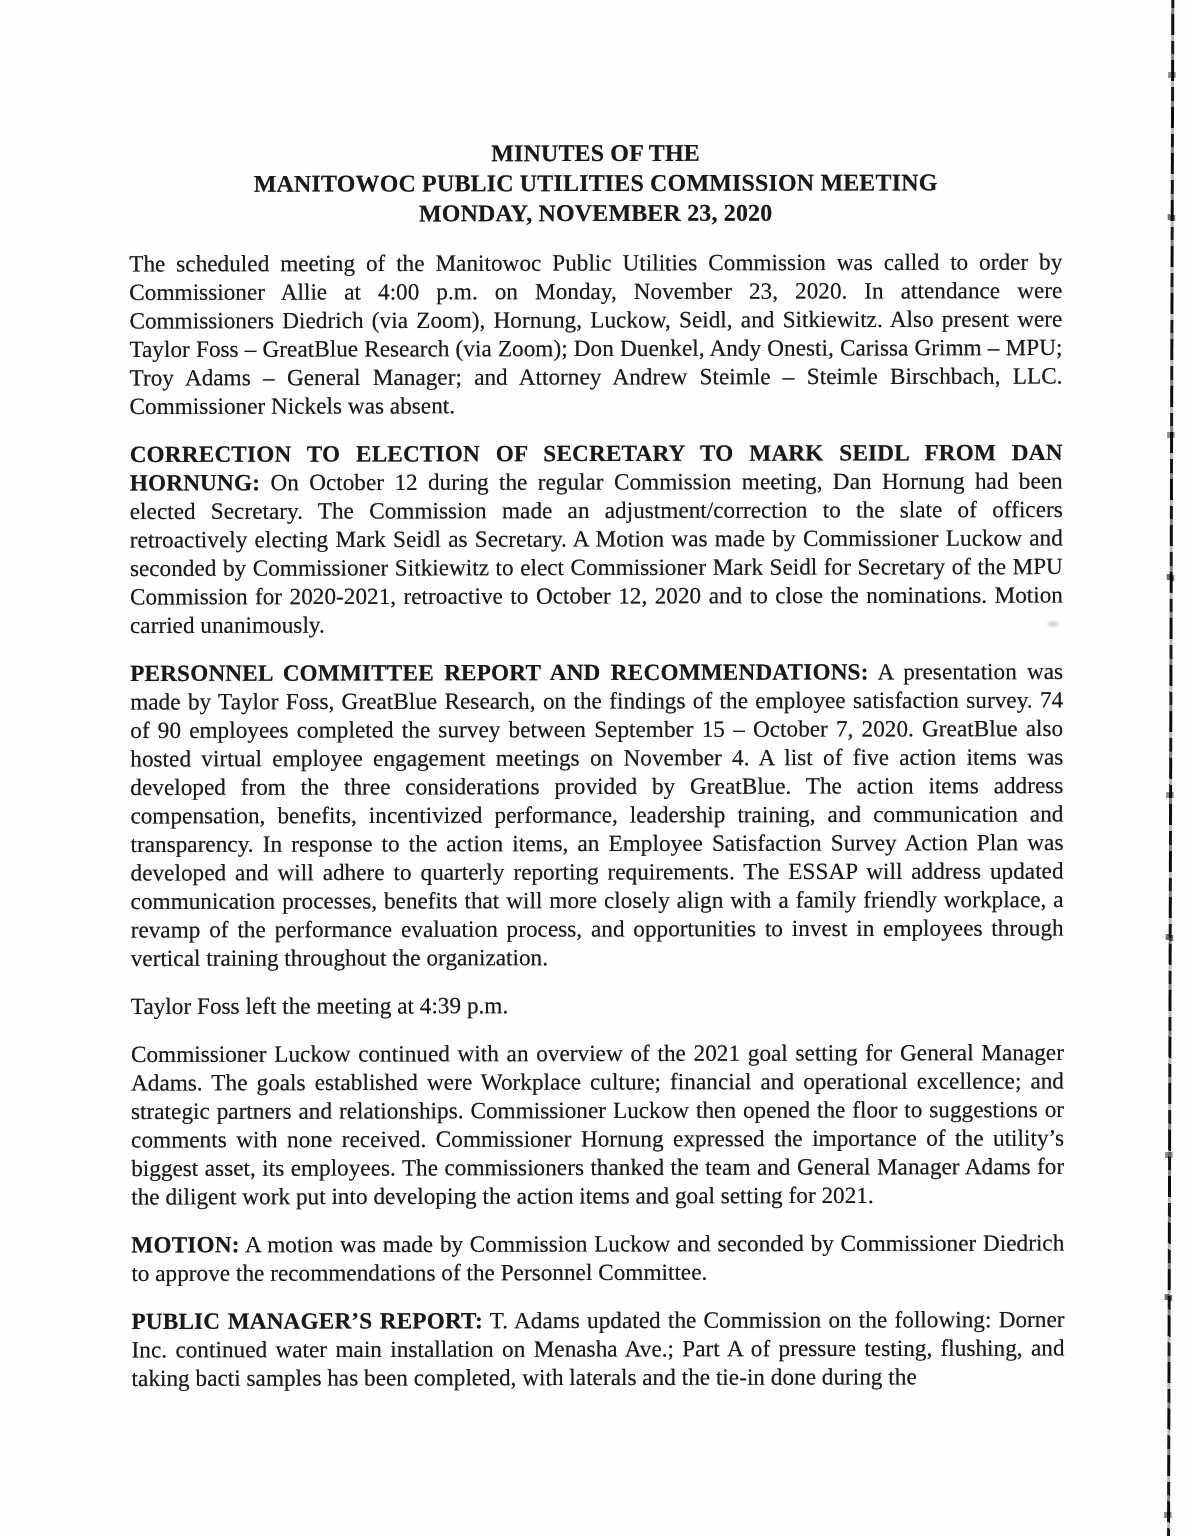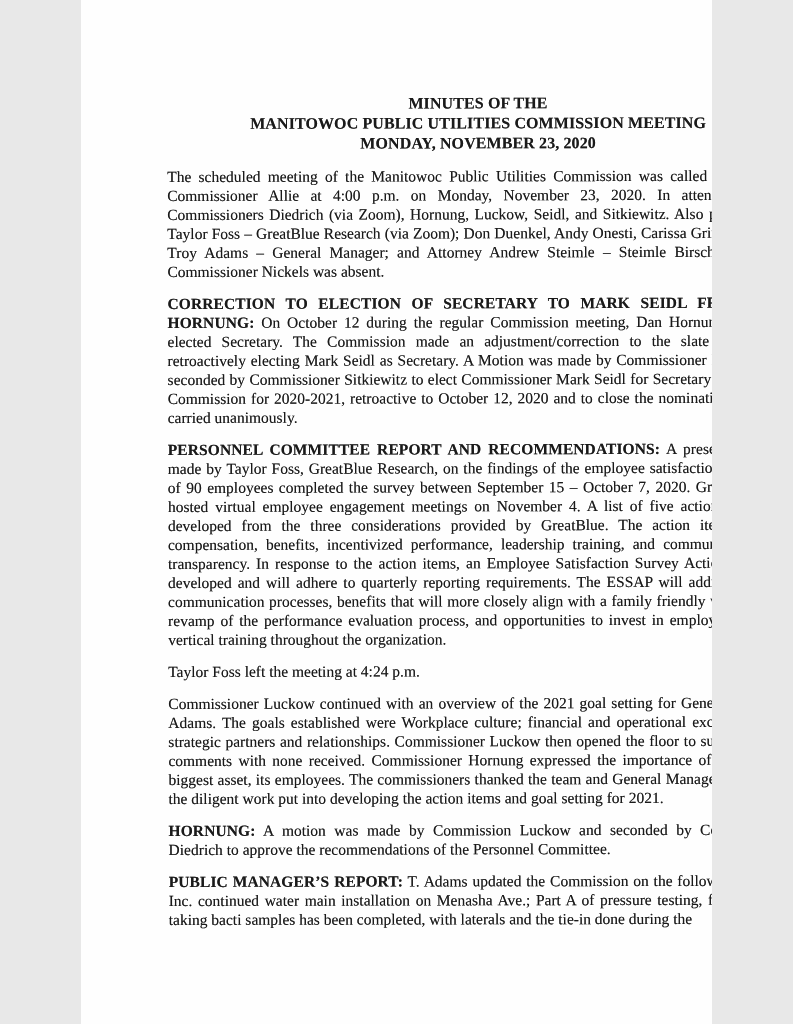--- a/index.html
+++ b/index.html
@@ -2,21 +2,21 @@
 <html><head>
 <meta charset="utf-8">
 <style>
   html, body {
     margin: 0;
     padding: 0;
     background: #e8e8e8;
   }
   .page {
     position: relative;
-    width: 631px;
+    width: 793px;
     height: 1024px;
     margin: 0 auto;
     background: #fefefe;
     overflow: hidden;
     font-family: "Liberation Serif", serif;
     color: #1a1a1a;
     text-decoration: underline;
   }
   .content {
     position: absolute;
@@ -102,25 +102,25 @@
       <span class="title-line">MANITOWOC PUBLIC UTILITIES COMMISSION MEETING</span>
       <span class="title-line">MONDAY, NOVEMBER 23, 2020</span>
     </h1>
 
     <p class="para"><span class="para-text">The scheduled meeting of the Manitowoc Public Utilities Commission was called to order by Commissioner Allie at 4:00 p.m. on Monday, November 23, 2020. In attendance were Commissioners Diedrich (via Zoom), Hornung, Luckow, Seidl, and Sitkiewitz. Also present were Taylor Foss – GreatBlue Research (via Zoom); Don Duenkel, Andy Onesti, Carissa Grimm – MPU; Troy Adams – General Manager; and Attorney Andrew Steimle – Steimle Birschbach, LLC. Commissioner Nickels was absent.</span></p>
 
     <p class="para"><strong class="para-heading">CORRECTION TO ELECTION OF SECRETARY TO MARK SEIDL FROM DAN HORNUNG:</strong> <span class="para-text">On October 12 during the regular Commission meeting, Dan Hornung had been elected Secretary. The Commission made an adjustment/correction to the slate of officers retroactively electing Mark Seidl as Secretary. A Motion was made by Commissioner Luckow and seconded by Commissioner Sitkiewitz to elect Commissioner Mark Seidl for Secretary of the MPU Commission for 2020-2021, retroactive to October 12, 2020 and to close the nominations.  Motion carried unanimously.</span></p>
 
     <p class="para"><strong class="para-heading">PERSONNEL COMMITTEE REPORT AND RECOMMENDATIONS:</strong> <span class="para-text">A presentation was made by Taylor Foss, GreatBlue Research, on the findings of the employee satisfaction survey. 74 of 90 employees completed the survey between September 15 – October 7, 2020. GreatBlue also hosted virtual employee engagement meetings on November 4. A list of five action items was developed from the three considerations provided by GreatBlue. The action items address compensation, benefits, incentivized performance, leadership training, and communication and transparency. In response to the action items, an Employee Satisfaction Survey Action Plan was developed and will adhere to quarterly reporting requirements. The ESSAP will address updated communication processes, benefits that will more closely align with a family friendly workplace, a revamp of the performance evaluation process, and opportunities to invest in employees through vertical training throughout the organization.</span></p>
 
-    <p class="para"><span class="para-text">Taylor Foss left the meeting at 4:24 p.m.</span></p>
+    <p class="para"><span class="para-text">Taylor Foss left the meeting at 4:39 p.m.</span></p>
 
     <p class="para"><span class="para-text">Commissioner Luckow continued with an overview of the 2021 goal setting for General Manager Adams. The goals established were Workplace culture; financial and operational excellence; and strategic partners and relationships. Commissioner Luckow then opened the floor to suggestions or comments with none received. Commissioner Hornung expressed the importance of the utility’s biggest asset, its employees. The commissioners thanked the team and General Manager Adams for the diligent work put into developing the action items and goal setting for 2021.</span></p>
 
-    <p class="para"><strong class="para-heading">HORNUNG:</strong> <span class="para-text">A motion was made by Commission Luckow and seconded by Commissioner Diedrich to approve the recommendations of the Personnel Committee.</span></p>
+    <p class="para"><strong class="para-heading">MOTION:</strong> <span class="para-text">A motion was made by Commission Luckow and seconded by Commissioner Diedrich to approve the recommendations of the Personnel Committee.</span></p>
 
     <p class="para"><strong class="para-heading">PUBLIC MANAGER’S REPORT:</strong>  <span class="para-text">T. Adams updated the Commission on the following: Dorner Inc. continued water main installation on Menasha Ave.; Part A of pressure testing, flushing, and taking bacti samples has been completed, with laterals and the tie-in done during the</span></p>
 
   </div>
 
   <div class="scan-line"></div>
   <div class="smudge"></div>
 
 </div>
 

